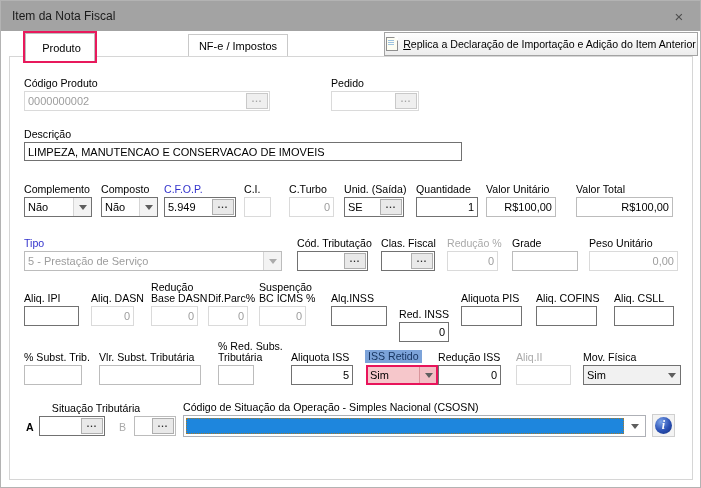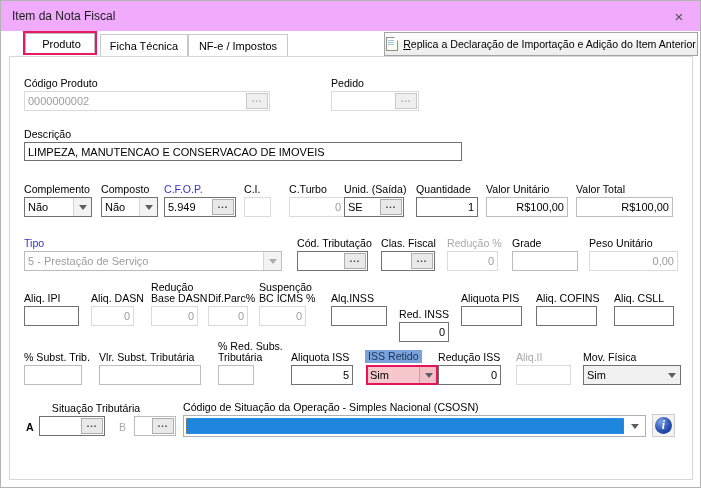--- a/index.html
+++ b/index.html
@@ -1,28 +1,28 @@
 <!DOCTYPE html>
 <html><head>
 <meta charset="utf-8">
 <style>
   html,body{margin:0;padding:0;background:#fff;}
   .dialog{position:relative;width:701px;height:488px;box-sizing:border-box;
     border:1px solid #b3b3b3;background:#fff;
     font-family:"Liberation Sans",sans-serif;font-size:11px;color:#000;overflow:hidden;}
   
-  .titlebar{position:absolute;left:0;top:0;right:0;height:30px;background:#f0abfc;}
+  .titlebar{position:absolute;left:0;top:0;right:0;height:30px;background:#a3a3a3;}
   .title{position:absolute;left:11px;top:8px;font-size:12px;color:#1a1a1a;white-space:nowrap;}
   .close-btn{position:absolute;right:10px;top:5px;width:22px;height:20px;display:flex;
     align-items:center;justify-content:center;font-size:15px;color:#4d4d4d;cursor:default;}
   
   .tab{position:absolute;top:33px;height:22px;box-sizing:border-box;background:#fff;
     border:1px solid #c9c9c9;border-bottom:none;display:flex;align-items:center;
     justify-content:center;padding:0 8px;white-space:nowrap;}
-  .tab.selected{top:32px;height:20px;z-index:3;border-color:#bdbdbd;
+  .tab.selected{top:32px;height:28px;z-index:3;border-color:#bdbdbd;
     box-shadow:0 0 0 2px #e8195c;padding-left:11px;}
   .tabpage{position:absolute;left:8px;top:55px;width:684px;height:424px;box-sizing:border-box;
     border:1px solid #d6d6d6;background:#fff;z-index:1;}
   .replica-btn{position:absolute;left:383px;top:31px;width:314px;height:24px;box-sizing:border-box;
     border:1px solid #a3a3a3;background:linear-gradient(#fefefe,#ededed);
     display:flex;align-items:center;justify-content:center;gap:5px;font-size:10.6px;
     white-space:nowrap;z-index:4;overflow:hidden;}
   .page-ico{width:10px;height:12px;background:#fdfdf2;border:1px solid #8f8f8f;position:relative;flex:none;}
   .page-ico::after{content:"";position:absolute;right:-1px;top:-1px;width:0;height:0;
     border-style:solid;border-width:0 4px 4px 0;border-color:transparent #fff transparent transparent;}
@@ -76,23 +76,20 @@
   <div class="titlebar">
     <div class="title">Item da Nota Fiscal</div>
     <div class="close-btn">×</div>
   </div>
 
   <div class="tabpage"></div>
 
   <div class="tab selected" style="left:24px;width:70px;">
     <span>Produto</span>
   </div>
-  <div class="tab" style="left:99px;width:88px;">
-    <span>Ficha Técnica</span>
-  </div>
   <div class="tab" style="left:187px;width:100px;">
     <span>NF-e / Impostos</span>
   </div>
 
   <div class="replica-btn">
     <span class="page-ico"></span>
     <span><span class="mnemo">R</span><span>eplica a Declaração de Importação e Adição do Item Anterior</span></span>
   </div>
 
   <div class="fld" style="left:23px;top:90px;width:246px;">
@@ -137,40 +134,40 @@
       <span class="val">5.949</span>
       <span class="ell">...</span>
     </div>
   </div>
   <div class="fld" style="left:243px;top:196px;width:27px;">
     <div class="lbl">C.I.</div>
     <div class="box dis">
       <span class="val"></span>
     </div>
   </div>
-  <div class="fld" style="left:288px;top:196px;width:56px;">
+  <div class="fld" style="left:288px;top:196px;width:45px;">
     <div class="lbl">C.Turbo</div>
     <div class="box dis num">
       <span class="val">0</span>
     </div>
   </div>
   <div class="fld" style="left:343px;top:196px;width:60px;">
     <div class="lbl">Unid. (Saída)</div>
     <div class="box">
       <span class="val">SE</span>
       <span class="ell">...</span>
     </div>
   </div>
   <div class="fld" style="left:415px;top:196px;width:62px;">
     <div class="lbl">Quantidade</div>
     <div class="box num">
       <span class="val">1</span>
     </div>
   </div>
-  <div class="fld" style="left:485px;top:196px;width:82px;">
+  <div class="fld" style="left:485px;top:196px;width:70px;">
     <div class="lbl">Valor Unitário</div>
     <div class="box lt num">
       <span class="val">R$100,00</span>
     </div>
   </div>
   <div class="fld" style="left:575px;top:196px;width:97px;">
     <div class="lbl">Valor Total</div>
     <div class="box lt num">
       <span class="val">R$100,00</span>
     </div>

